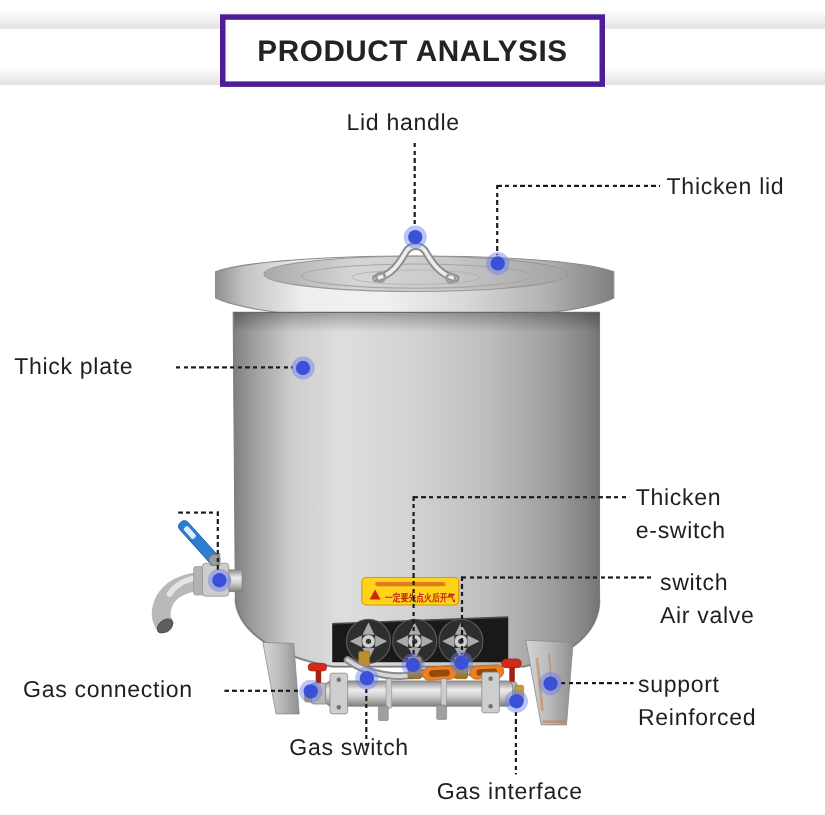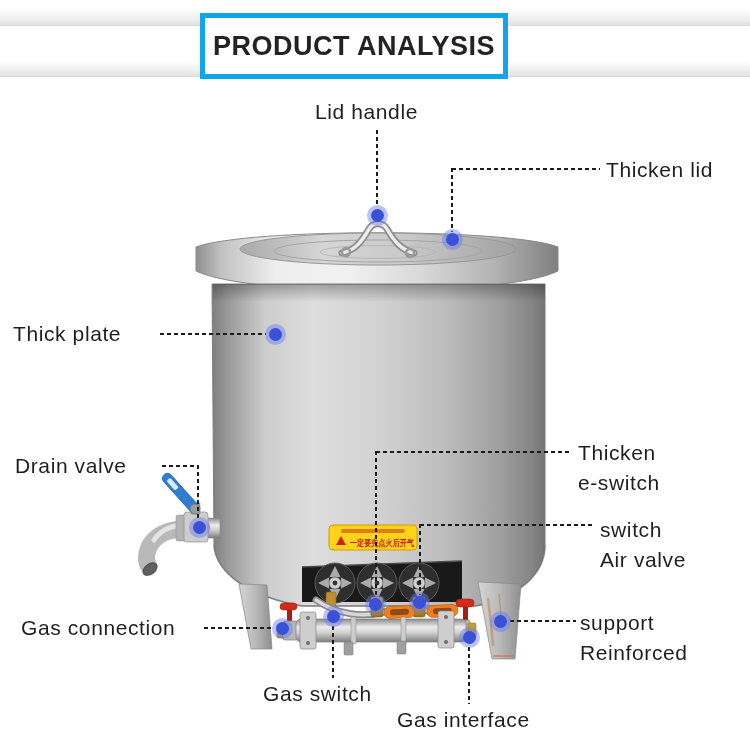--- a/index.html
+++ b/index.html
@@ -3,22 +3,22 @@
 <meta charset="utf-8">
 <style>
   html,body{margin:0;padding:0;background:#fff;}
   .stage{position:relative;width:750px;height:741px;background:#fff;overflow:hidden;
          font-family:"Liberation Sans",sans-serif;}
   .band{position:absolute;left:0;width:750px;z-index:0;
         background:linear-gradient(180deg,#fdfdfd 0%,#ececec 70%,#e2e2e2 100%);
         border-bottom:1px solid #d9d9d9;}
   .band1{top:10px;height:15px;}
   .band2{top:62px;height:14px;}
-  .title-box{position:absolute;left:200px;top:13px;width:308px;height:66px;z-index:2;
-             box-sizing:border-box;border:5px solid #0ea5e9;background:#fff;
+  .title-box{position:absolute;left:200px;top:13px;width:350px;height:66px;z-index:2;
+             box-sizing:border-box;border:5px solid #4c1d95;background:#fff;
              display:flex;align-items:center;justify-content:center;}
   .title-box h1{margin:0;font-size:27px;font-weight:600;letter-spacing:.5px;color:#232323;}
   svg.pot{position:absolute;left:0;top:0;z-index:1;}
   .label{position:absolute;z-index:3;font-size:21px;line-height:30px;color:#1f1f1f;
          letter-spacing:.6px;white-space:nowrap;}
   .hline{position:absolute;z-index:3;height:2px;
          background:repeating-linear-gradient(90deg,#1b1b1b 0 4px,transparent 4px 7px);}
   .vline{position:absolute;z-index:3;width:2px;
          background:repeating-linear-gradient(180deg,#1b1b1b 0 4px,transparent 4px 7px);}
   .dot{position:absolute;z-index:4;width:13px;height:13px;border-radius:50%;
@@ -225,21 +225,20 @@
 
   <div class="label" style="left:606px;top:155px">Thicken lid</div>
   <div class="hline" style="left:452px;top:168px;width:148px"></div>
   <div class="vline" style="left:451px;top:168px;height:64px"></div>
   <div class="dot" style="left:445.5px;top:232.5px"></div>
 
   <div class="label" style="left:13px;top:319px">Thick plate</div>
   <div class="hline" style="left:160px;top:333px;width:106px"></div>
   <div class="dot" style="left:268.5px;top:327.5px"></div>
 
-  <div class="label" style="left:15px;top:451px">Drain valve</div>
   <div class="hline" style="left:162px;top:465px;width:37px"></div>
   <div class="vline" style="left:197px;top:465px;height:54px"></div>
   <div class="dot" style="left:192.5px;top:520.5px"></div>
 
   <div class="label" style="left:578px;top:438px">
     <span style="display:block">Thicken</span>
     <span style="display:block">e-switch</span>
   </div>
   <div class="hline" style="left:376px;top:451px;width:196px"></div>
   <div class="vline" style="left:375px;top:451px;height:146px"></div>
@@ -250,21 +249,21 @@
     <span style="display:block">Air valve</span>
   </div>
   <div class="hline" style="left:420px;top:524px;width:174px"></div>
   <div class="vline" style="left:419px;top:524px;height:71px"></div>
   <div class="dot" style="left:412.5px;top:595.5px"></div>
 
   <div class="label" style="left:21px;top:613px">Gas connection</div>
   <div class="hline" style="left:204px;top:627px;width:68px"></div>
   <div class="dot" style="left:275.5px;top:621.5px"></div>
 
-  <div class="label" style="left:263px;top:679px">Gas switch</div>
+  <div class="label" style="left:263px;top:665px">Gas switch</div>
   <div class="vline" style="left:332px;top:626px;height:52px"></div>
   <div class="dot" style="left:326.5px;top:609.5px"></div>
 
   <div class="label" style="left:397px;top:705px">Gas interface</div>
   <div class="vline" style="left:468px;top:647px;height:57px"></div>
   <div class="dot" style="left:462.5px;top:630.5px"></div>
 
   <div class="label" style="left:580px;top:608px">
     <span style="display:block">support</span>
     <span style="display:block">Reinforced</span>

